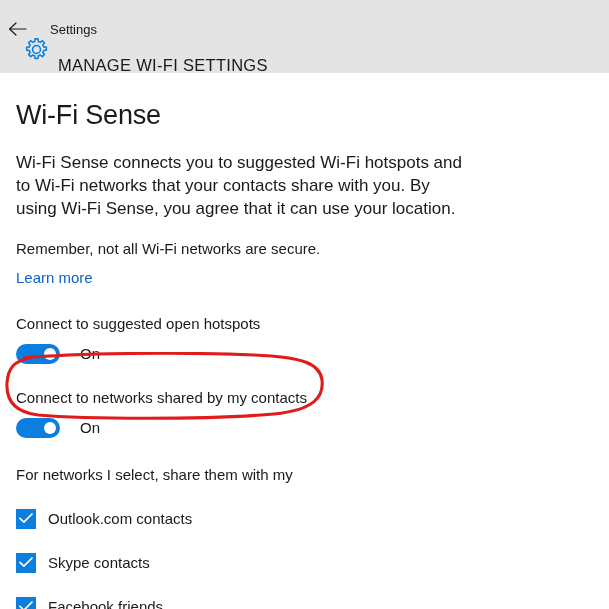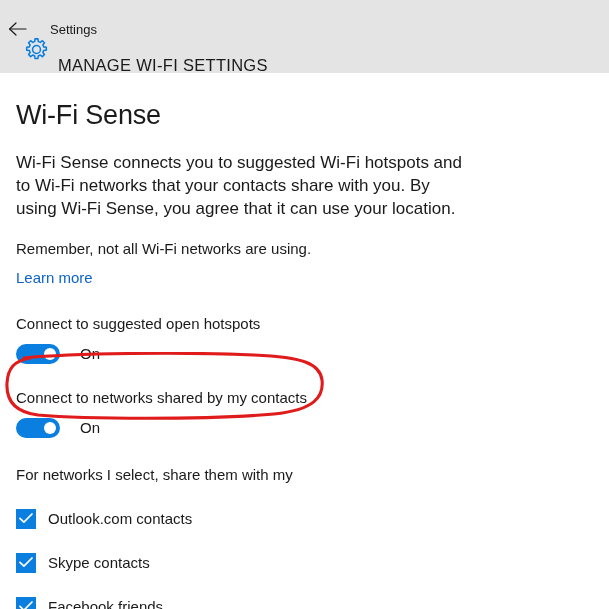--- a/index.html
+++ b/index.html
@@ -256,21 +256,21 @@
   </div>
 
 </div>
 
 <div class="content">
 
   <h1 class="page-title">Wi-Fi Sense</h1>
 
   <p class="intro-paragraph">Wi-Fi Sense connects you to suggested Wi-Fi hotspots and to Wi-Fi networks that your contacts share with you. By using Wi-Fi Sense, you agree that it can use your location.</p>
 
-  <p class="secure-note">Remember, not all Wi-Fi networks are using.</p>
+  <p class="secure-note">Remember, not all Wi-Fi networks are secure.</p>
 
   <a class="learn-more" href="#">Learn more</a>
 
   
   <div class="setting-block">
     <div class="setting-label">Connect to suggested open hotspots</div>
     <div class="toggle-row">
       <div class="toggle">
         <div class="knob"></div>
       </div>

